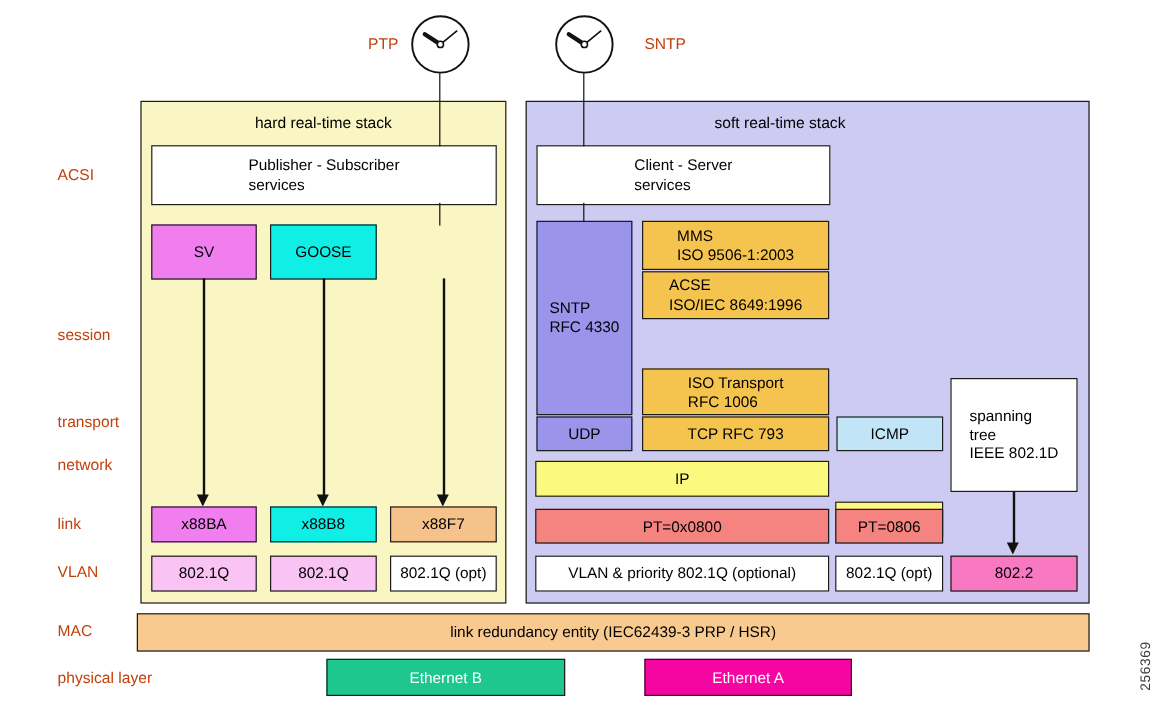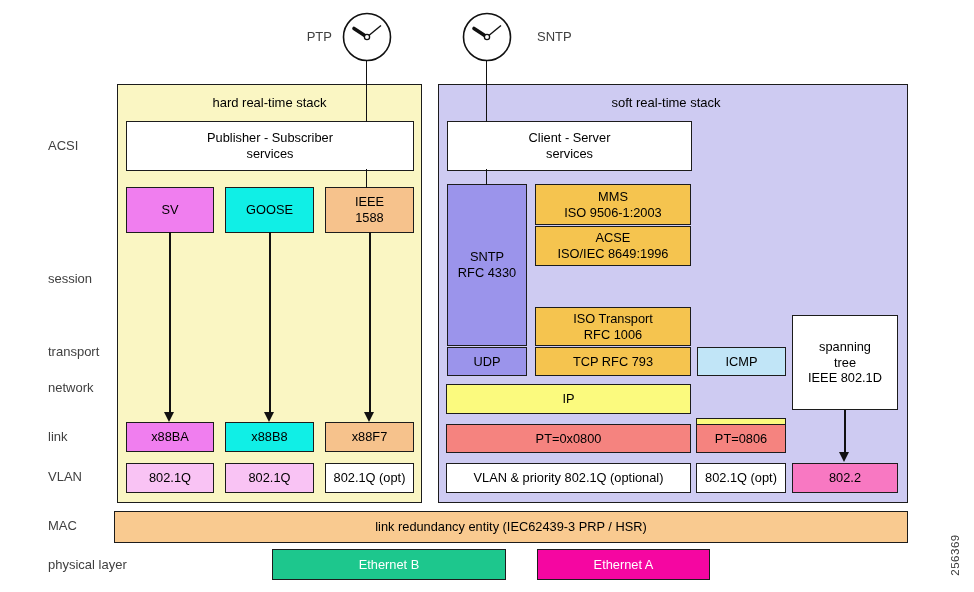--- a/index.html
+++ b/index.html
@@ -3,40 +3,40 @@
 <meta charset="utf-8">
 <style>
   html,body{margin:0;padding:0;background:#ffffff;}
   #diagram{
     position:relative;width:974px;height:592px;background:#ffffff;
     font-family:"Liberation Sans","DejaVu Sans",sans-serif;
     font-size:12.8px;color:#000;overflow:hidden;
   }
   .b{
     position:absolute;box-sizing:border-box;border:1.4px solid #1c1c1c;
-    display:flex;align-items:center;justify-content:center;text-align:center;
+    display:flex;align-items:center;justify-content:center;
     white-space:pre-line;line-height:1.22;
   }
   .panel-hard{background:#FAF6C3;}
   .panel-soft{background:#CECBF2;}
   .white{background:#ffffff;}
   .orchid{background:#F07EEF;}
   .cyan{background:#10EFE6;}
   .peach{background:#F6C28C;}
   .pinkl{background:#F9C3F4;}
   .purple{background:#9B94EB;}
   .gold{background:#F5C44F;}
   .blue{background:#C1E5F7;}
   .paley{background:#FBFA7E;}
   .salmon{background:#F5837F;}
   .pink{background:#F878C2;}
   .machue{background:#F9CA90;}
   .green{background:#1DC78D;color:#ffffff;}
   .magenta{background:#F506A1;color:#ffffff;}
-  .lbl{position:absolute;font-size:13px;color:#404040;white-space:nowrap;}
+  .lbl{position:absolute;font-size:13px;color:#c2410c;white-space:nowrap;}
   .stack-title{position:absolute;font-size:13px;text-align:center;}
   .vline{position:absolute;width:1.5px;background:#111;}
   .arrow-down{
     position:absolute;width:0;height:0;
     border-left:5.5px solid transparent;border-right:5.5px solid transparent;
     border-top:10px solid #111;
   }
   .clock{position:absolute;width:52px;height:52px;}
   .fig-num{
     position:absolute;left:925px;top:548px;width:62px;height:14px;
@@ -72,31 +72,29 @@
   <span class="lbl" style="left:48px;top:469px;">VLAN</span>
   <span class="lbl" style="left:48px;top:518px;">MAC</span>
   <span class="lbl" style="left:48px;top:557px;">physical layer</span>
 
   <div class="b panel-hard" style="left:117px;top:84px;width:305px;height:419px;"></div>
   <div class="stack-title" style="left:117px;top:95px;width:305px;">hard real-time stack</div>
   <div class="b white" style="left:126px;top:121px;width:288px;height:50px;">Publisher - Subscriber
 services</div>
   <div class="b cyan" style="left:225px;top:187px;width:89px;height:46px;">GOOSE</div>
   <div class="b orchid" style="left:126px;top:187px;width:88px;height:46px;">SV</div>
-  <div class="b peach" style="left:325px;top:187px;width:89px;height:46px;">IEEE
-1588</div>
   <div class="b orchid" style="left:126px;top:422px;width:88px;height:30px;">x88BA</div>
   <div class="b cyan" style="left:225px;top:422px;width:89px;height:30px;">x88B8</div>
   <div class="b peach" style="left:325px;top:422px;width:89px;height:30px;">x88F7</div>
   <div class="b pinkl" style="left:126px;top:463px;width:88px;height:30px;">802.1Q</div>
   <div class="b pinkl" style="left:225px;top:463px;width:89px;height:30px;">802.1Q</div>
   <div class="b white" style="left:325px;top:463px;width:89px;height:30px;">802.1Q (opt)</div>
 
   <div class="b panel-soft" style="left:438px;top:84px;width:470px;height:419px;"></div>
-  <div class="stack-title" style="left:438px;top:95px;width:424px;padding-left:16px;">soft real-time stack</div>
+  <div class="stack-title" style="left:438px;top:95px;width:424px;">soft real-time stack</div>
   <div class="b white" style="left:447px;top:121px;width:245px;height:50px;">Client - Server
 services</div>
   <div class="b purple" style="left:447px;top:184px;width:80px;height:162px;">SNTP
 RFC 4330</div>
   <div class="b gold" style="left:535px;top:184px;width:156px;height:41px;">MMS
 ISO 9506-1:2003</div>
   <div class="b gold" style="left:535px;top:226px;width:156px;height:40px;">ACSE
 ISO/IEC 8649:1996</div>
   <div class="b gold" style="left:535px;top:307px;width:156px;height:39px;">ISO Transport
 RFC 1006</div>
@@ -108,21 +106,21 @@
   <div class="b salmon" style="left:446px;top:424px;width:245px;height:29px;">PT=0x0800</div>
   <div class="b salmon" style="left:696px;top:424px;width:90px;height:29px;">PT=0806</div>
   <div class="b white" style="left:446px;top:463px;width:245px;height:30px;">VLAN &amp; priority 802.1Q (optional)</div>
   <div class="b white" style="left:696px;top:463px;width:90px;height:30px;">802.1Q (opt)</div>
   <div class="b white" style="left:792px;top:315px;width:106px;height:95px;">spanning
 tree
 IEEE 802.1D</div>
   <div class="b pink" style="left:792px;top:463px;width:106px;height:30px;">802.2</div>
 
   <div class="b machue" style="left:114px;top:511px;width:794px;height:32px;">link redundancy entity (IEC62439-3 PRP / HSR)</div>
-  <div class="b green" style="left:272px;top:549px;width:234px;height:31px;">Ethernet B</div>
+  <div class="b green" style="left:272px;top:549px;width:199px;height:31px;">Ethernet B</div>
   <div class="b magenta" style="left:537px;top:549px;width:173px;height:31px;">Ethernet A</div>
 
   <div class="vline" style="left:365.5px;top:61px;height:61px;"></div>
   <div class="vline" style="left:365.5px;top:169px;height:19px;"></div>
   <div class="vline" style="left:485.5px;top:61px;height:61px;"></div>
   <div class="vline" style="left:485.5px;top:169px;height:16px;"></div>
 
   <div class="vline" style="left:169px;top:232px;height:181px;"></div>
   <div class="arrow-down" style="left:164px;top:412px;"></div>
   <div class="vline" style="left:269px;top:232px;height:181px;"></div>

